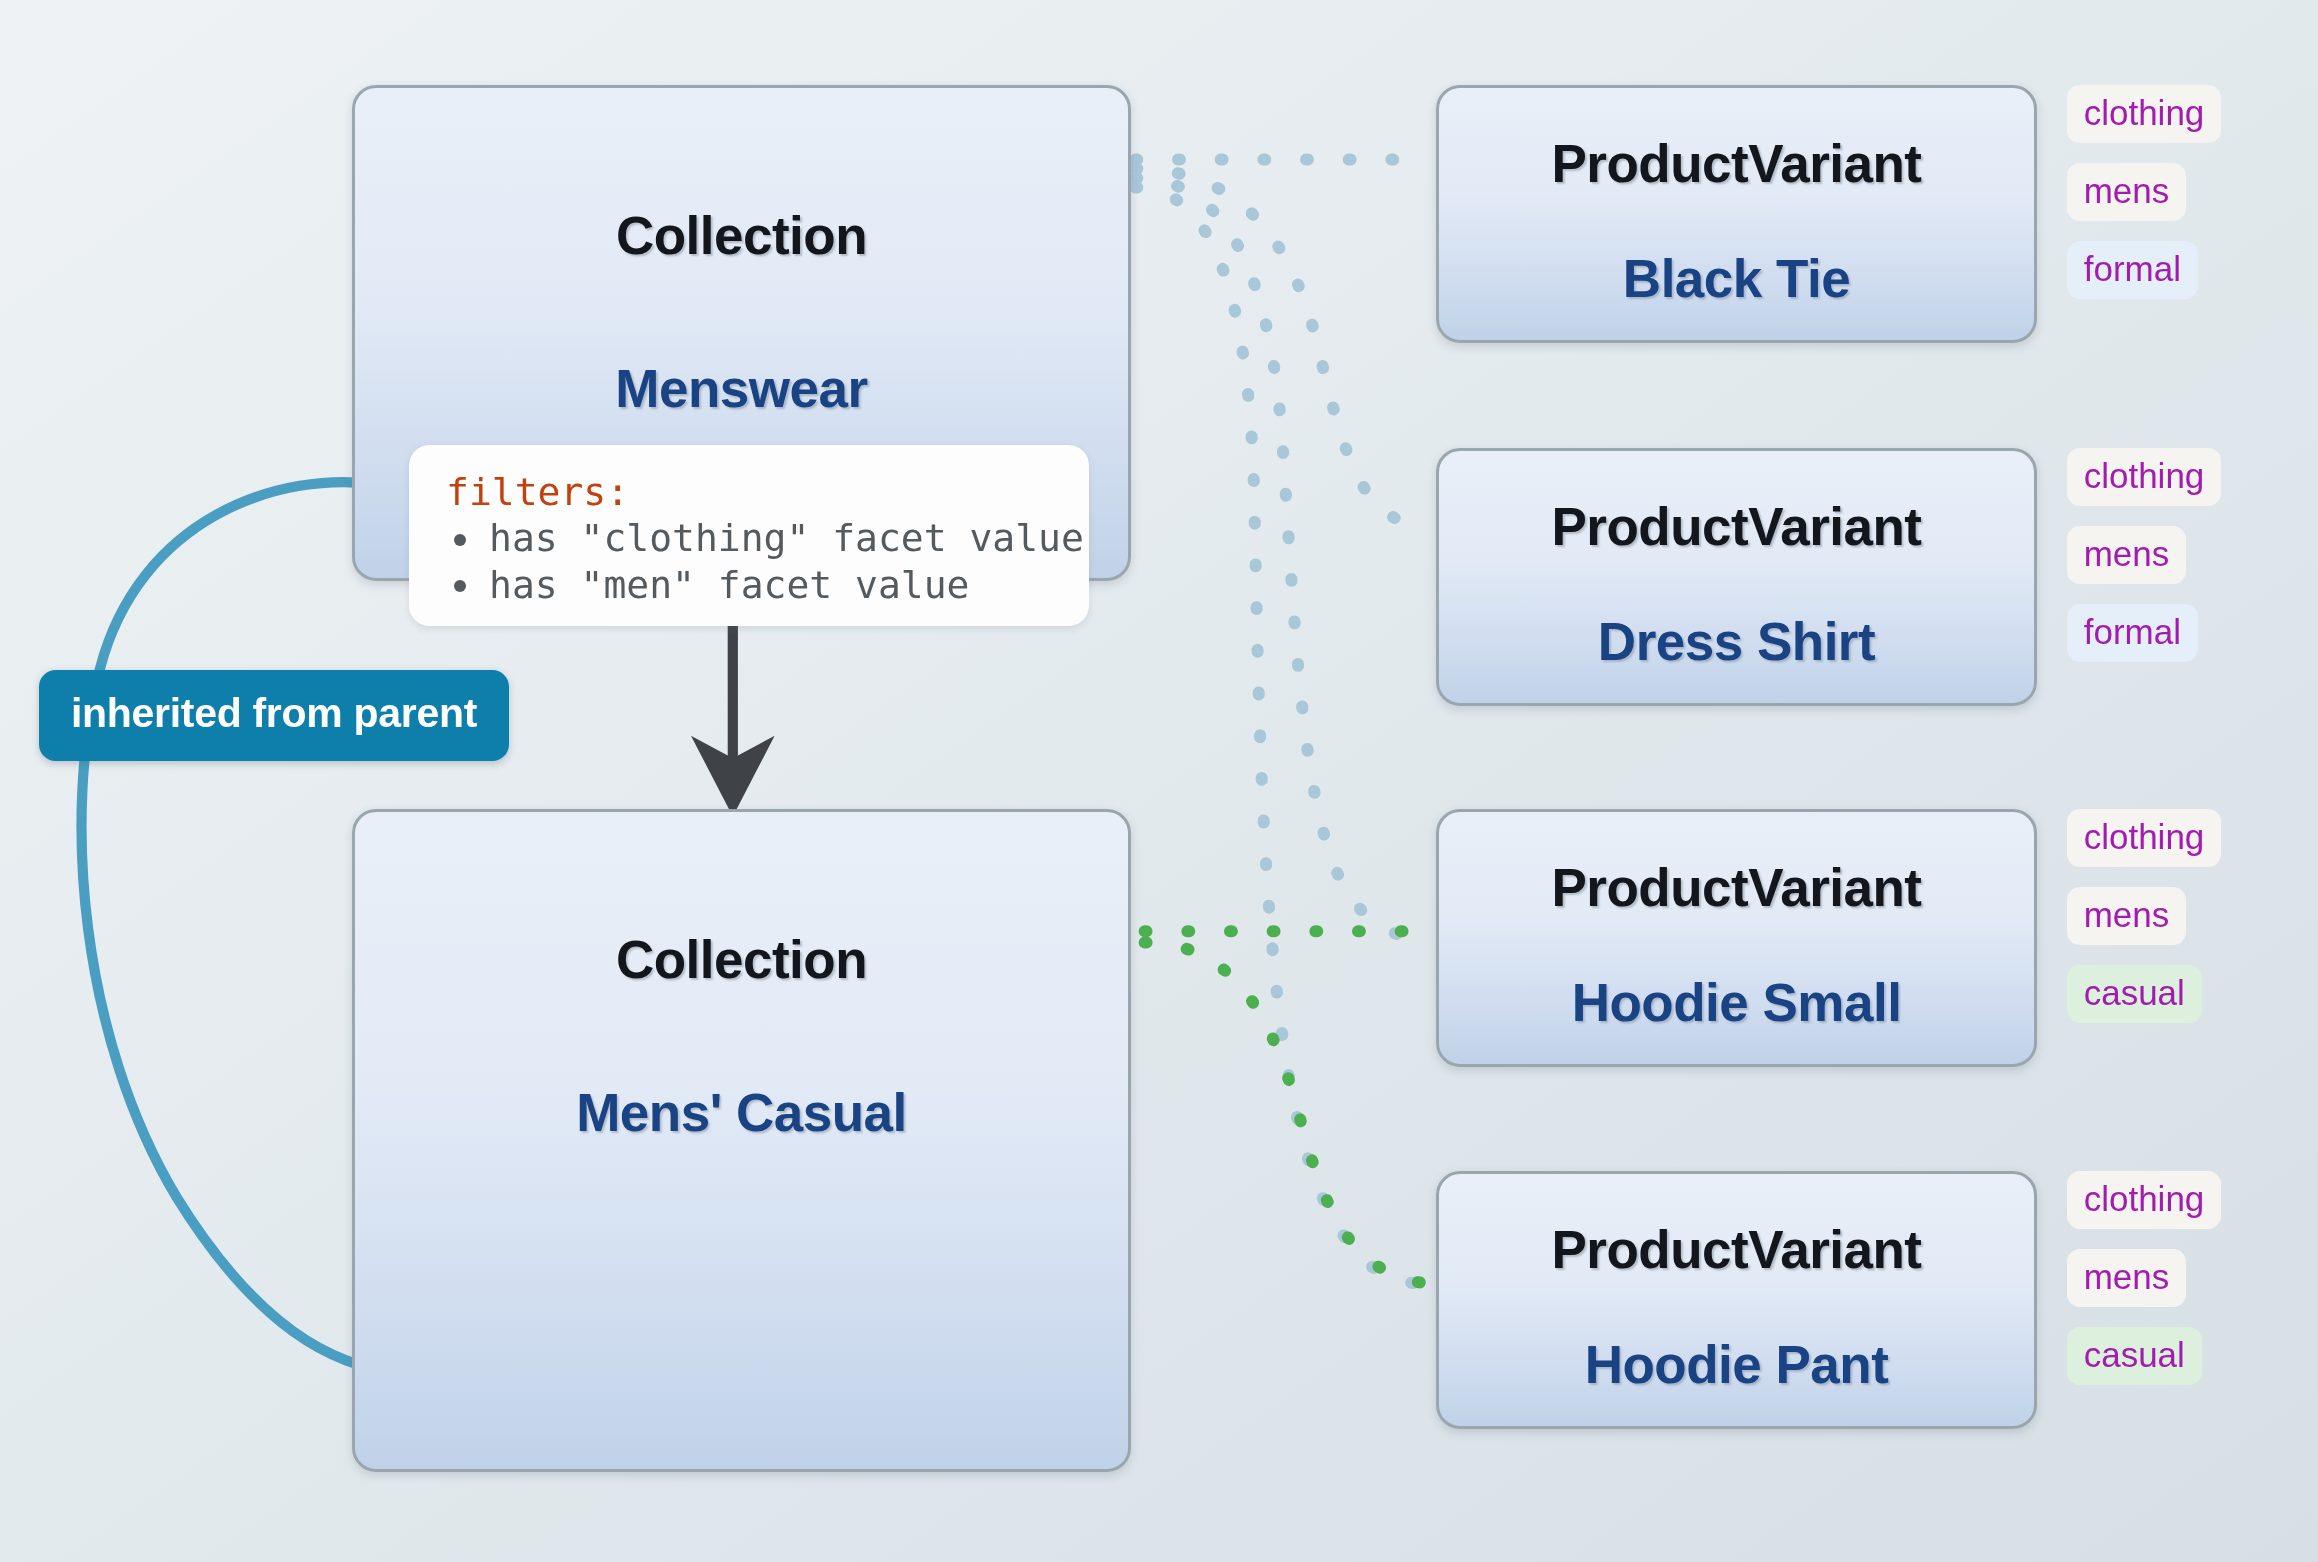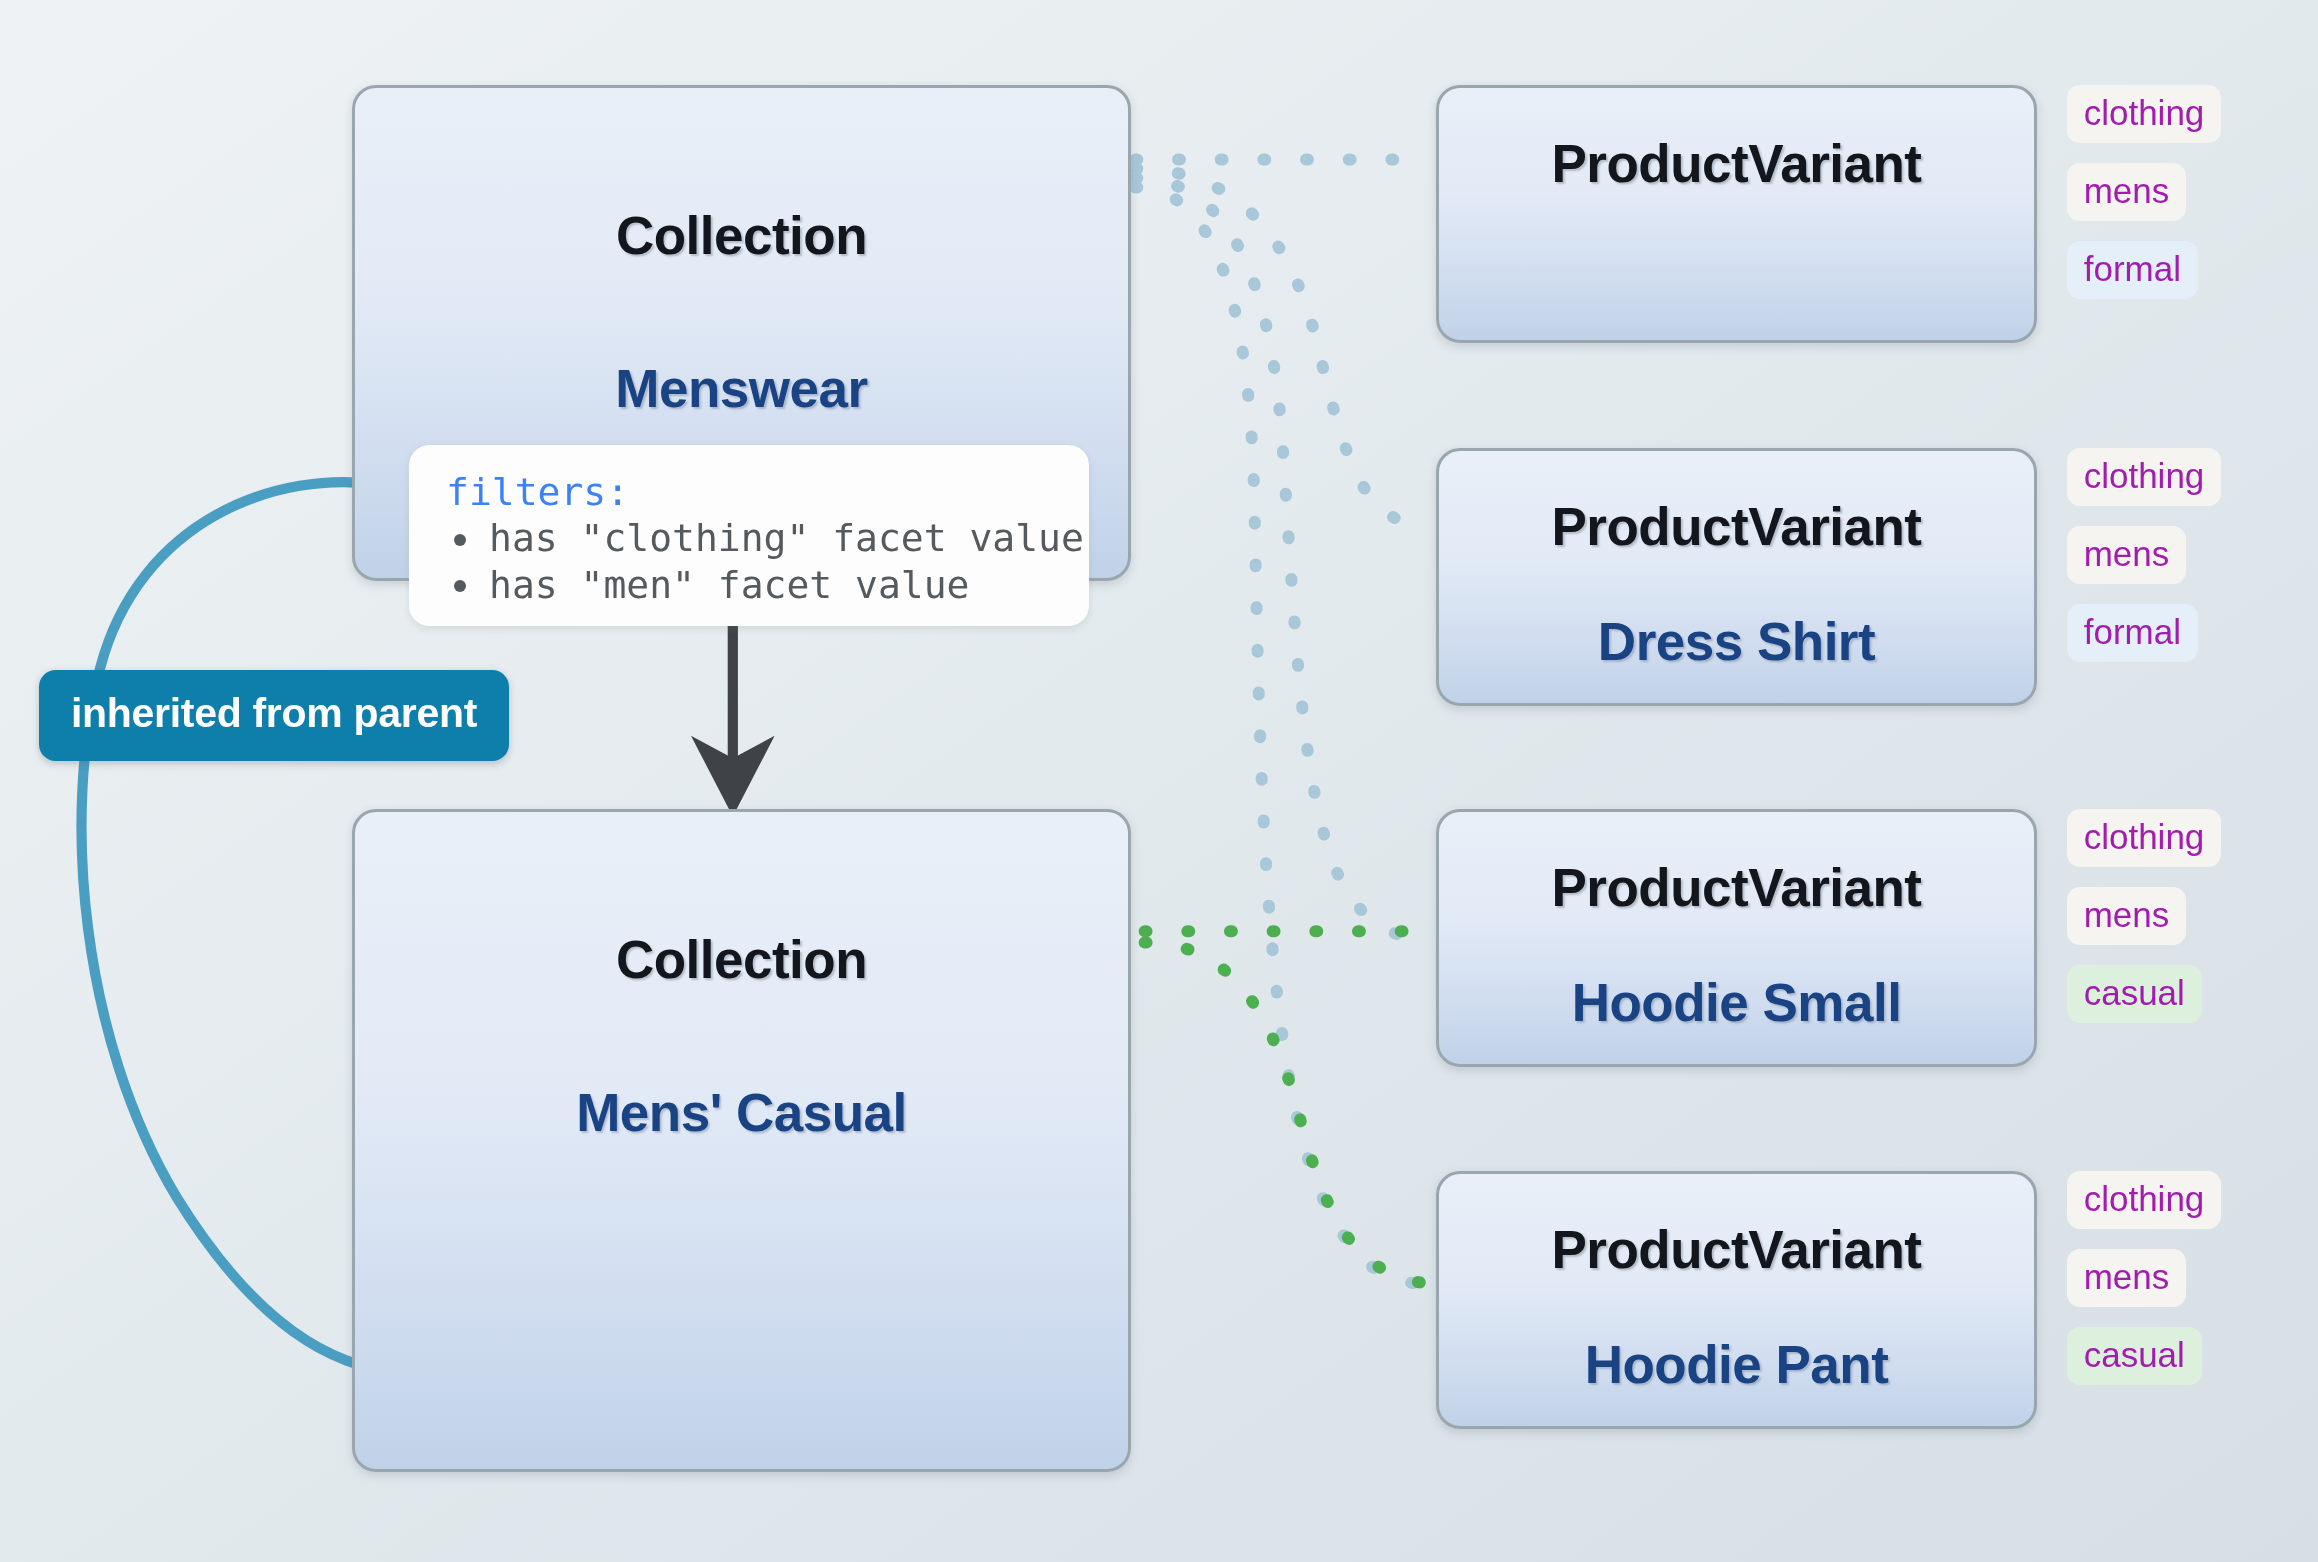--- a/index.html
+++ b/index.html
@@ -51,21 +51,21 @@
     left:54px;right:39px;
     background:#fdfdfd;
     border-radius:20.4px;
     box-shadow:0 2.8px 7.4px rgba(110,125,140,.18);
     box-sizing:border-box;
     padding:24px 0 26px 0;
   }
   #panel-menswear{top:357px;height:181px;}
   .code{
     font-family:"DejaVu Sans Mono","Liberation Mono",monospace;
-    font-size:38px;color:#3b82f6;line-height:1.22;
+    font-size:38px;color:#c2410c;line-height:1.22;
     white-space:pre;
   }
   .code.key{padding-left:37px;}
   .bullets{list-style:none;margin:0;padding:0 0 0 37px;}
   .bullets li{
     font-family:"DejaVu Sans Mono","Liberation Mono",monospace;
     font-size:38px;color:#555a5e;
     line-height:1.22;
     padding-left:43px;position:relative;white-space:pre;
   }
@@ -166,20 +166,21 @@
   <div class="box collection" id="collection-mens-casual">
     <div class="type">Collection</div>
     <div class="name">Mens' Casual</div>
 
   </div>
 
   <div id="inherited-badge">inherited from parent</div>
 
   <div class="box variant" id="variant-black-tie">
     <div class="type">ProductVariant</div>
+    <div class="name">Black Tie</div>
   </div>
 
   <div class="box variant" id="variant-dress-shirt">
     <div class="type">ProductVariant</div>
     <div class="name">Dress Shirt</div>
   </div>
 
   <div class="box variant" id="variant-hoodie-small">
     <div class="type">ProductVariant</div>
     <div class="name">Hoodie Small</div>

